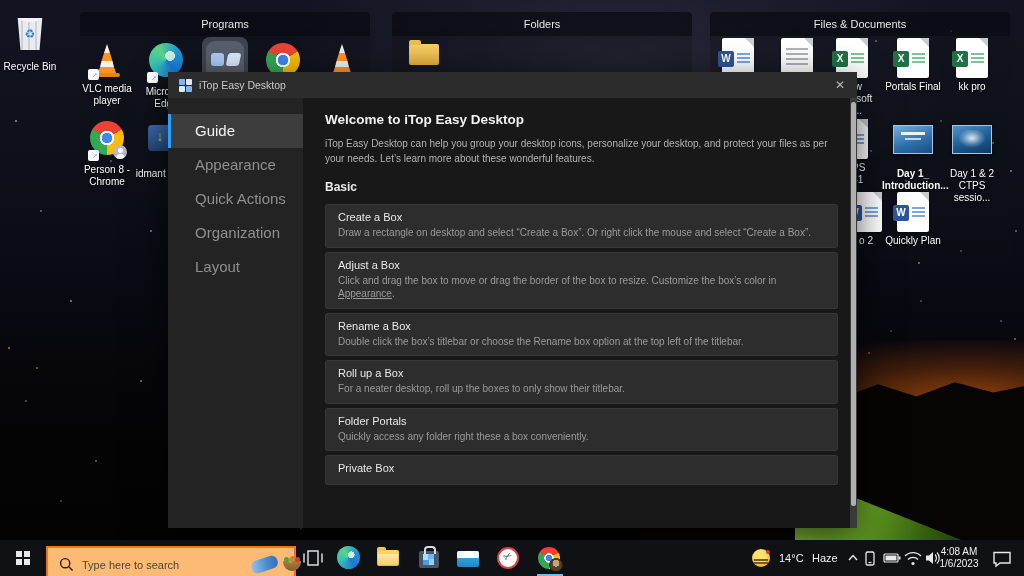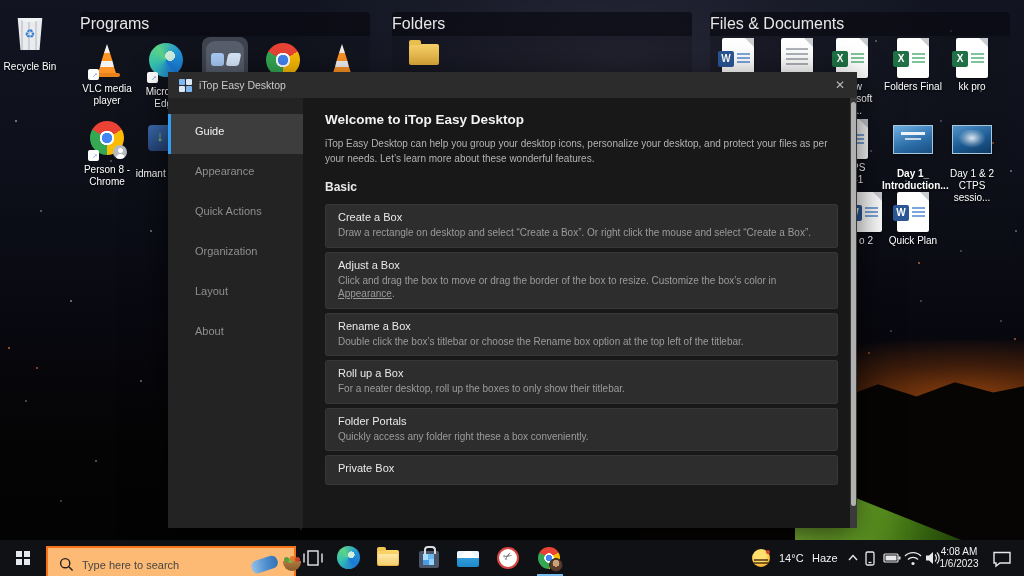--- a/index.html
+++ b/index.html
@@ -24,21 +24,21 @@
   .glow{position:absolute;left:740px;top:340px;width:284px;height:90px;z-index:1;
     background:radial-gradient(ellipse at 80% 65%,rgba(190,85,15,.75) 0%,rgba(130,55,10,.45) 40%,transparent 75%);}
   .mountains{position:absolute;left:640px;top:372px;width:384px;height:204px;z-index:2;background:#070503;
     clip-path:polygon(0 20%,8% 14%,17% 20%,26% 11%,34% 15%,42% 7%,52% 13%,62% 6%,72% 12%,82% 5%,92% 10%,100% 7%,100% 100%,0 100%);}
   .grass{position:absolute;left:795px;top:468px;width:175px;height:72px;z-index:2;
     clip-path:polygon(0 8%,0 100%,95% 100%);
     background:linear-gradient(105deg,#8cc63e 0%,#68a426 40%,#35610f 75%,#1c3a06 100%);}
 
   
   .dbox{position:absolute;border-radius:4px;z-index:3;background:rgba(16,16,24,.30);}
-  .dbox .hdr{height:24px;line-height:24px;text-align:left;font-size:16px;color:#e6e6e6;
+  .dbox .hdr{height:24px;line-height:24px;text-align:center;font-size:11px;color:#e6e6e6;
     background:rgba(8,8,14,.55);border-radius:4px 4px 0 0;}
   .dicon{position:absolute;width:62px;text-align:center;z-index:4;}
   .dicon .lbl{margin-top:3px;font-size:10px;line-height:1.22;color:#fff;
     text-shadow:0 1px 2px rgba(0,0,0,.95);white-space:pre-line;}
   .ic{position:relative;width:40px;height:40px;margin:0 auto;}
   .badge{position:absolute;left:1px;bottom:0;width:11px;height:11px;background:#fff;border-radius:2px;
     font-size:8px;line-height:11px;color:#2a5bd7;text-align:center;}
   .badge span{display:inline-block;transform:rotate(-45deg);}
 
   
@@ -92,21 +92,21 @@
     background:#181818;box-shadow:0 10px 34px rgba(0,0,0,.65);margin-top:12px;}
   .titlebar{position:absolute;left:0;top:0;right:0;height:26px;background:#2c2c2c;}
   .tb-logo{position:absolute;left:11px;top:7px;width:13px;height:13px;}
   .tb-logo i{position:absolute;width:6px;height:6px;border-radius:1px;}
   .tb-logo .q1{left:0;top:0;background:#7db8f5;} .tb-logo .q2{right:0;top:0;background:#dce9f8;}
   .tb-logo .q3{left:0;bottom:0;background:#dce9f8;} .tb-logo .q4{right:0;bottom:0;background:#7db8f5;}
   .tb-title{position:absolute;left:31px;top:0;line-height:26px;font-size:10.5px;color:#c9c9c9;}
   .tb-close{position:absolute;right:0;top:0;width:34px;height:26px;text-align:center;line-height:26px;
     color:#b9b9b9;font-size:12px;cursor:default;}
   .sidebar{position:absolute;left:0;top:26px;bottom:0;width:135px;background:#232323;padding-top:16px;box-sizing:border-box;}
-  .side-item{height:40px;line-height:34px;padding-left:27px;font-size:11px;color:#8f8f8f;}
+  .side-item{height:34px;line-height:34px;padding-left:27px;font-size:15px;color:#8f8f8f;}
   .side-item.sel{background:#3d3d3d;color:#f2f2f2;border-left:3px solid #2e9ff5;padding-left:24px;}
   .content{position:absolute;left:135px;top:26px;right:7px;bottom:0;background:#181818;
     padding:14px 12px 0 22px;box-sizing:border-box;overflow:hidden;}
   .w-title{font-size:13.5px;font-weight:bold;color:#f2f2f2;margin:0 0 9px;}
   .w-body{font-size:10px;line-height:1.5;color:#b3b3b3;margin:0 0 14px;max-width:516px;}
   .sec-h{font-size:12px;font-weight:bold;color:#e9e9e9;margin:2px 0 10px;}
   .sec-h.adv{margin-top:13px;}
   .card{background:#2d2d2d;border:1px solid rgba(255,255,255,.05);border-radius:3px;
     padding:6px 12px 7px;margin-bottom:4px;}
   .card .ct{font-size:11px;color:#e9e9e9;margin-bottom:3px;}
@@ -305,21 +305,21 @@
     <div class="ic">
       <div class="file">
           <div class="blk x">X</div>
           <div class="lines green">
             <i></i>
             <i></i>
             <i></i>
           </div>
         </div>
     </div>
-    <div class="lbl">Folders Final</div>
+    <div class="lbl">Portals Final</div>
   </div>
   <div class="dicon" style="left:941px;top:38px;">
     <div class="ic">
       <div class="file">
           <div class="blk x">X</div>
           <div class="lines green">
             <i></i>
             <i></i>
             <i></i>
           </div>
@@ -379,41 +379,40 @@
     <div class="ic">
       <div class="file">
           <div class="blk w">W</div>
           <div class="lines blue">
             <i></i>
             <i></i>
             <i></i>
           </div>
         </div>
     </div>
-    <div class="lbl">Quick Plan</div>
+    <div class="lbl">Quickly Plan</div>
   </div>
 
   <div class="dialog">
     <div class="titlebar">
       <div class="tb-logo">
           <i class="q1"></i>
           <i class="q2"></i>
           <i class="q3"></i>
           <i class="q4"></i>
         </div>
       <div class="tb-title">iTop Easy Desktop</div>
       <div class="tb-close">✕</div>
     </div>
     <div class="sidebar">
       <div class="side-item sel">Guide</div>
       <div class="side-item">Appearance</div>
       <div class="side-item">Quick Actions</div>
       <div class="side-item">Organization</div>
       <div class="side-item">Layout</div>
-      <div class="side-item">About</div>
     </div>
     <div class="content">
       <div class="w-title">Welcome to iTop Easy Desktop</div>
       <div class="w-body">iTop Easy Desktop can help you group your desktop icons, personalize your desktop, and protect your files as per your needs. Let’s learn more about these wonderful features.</div>
       <div class="sec-h">Basic</div>
 
       <div class="card">
         <div class="ct">Create a Box</div>
         <div class="cd">Draw a rectangle on desktop and select “Create a Box”. Or right click the mouse and select “Create a Box”.</div>
       </div>

